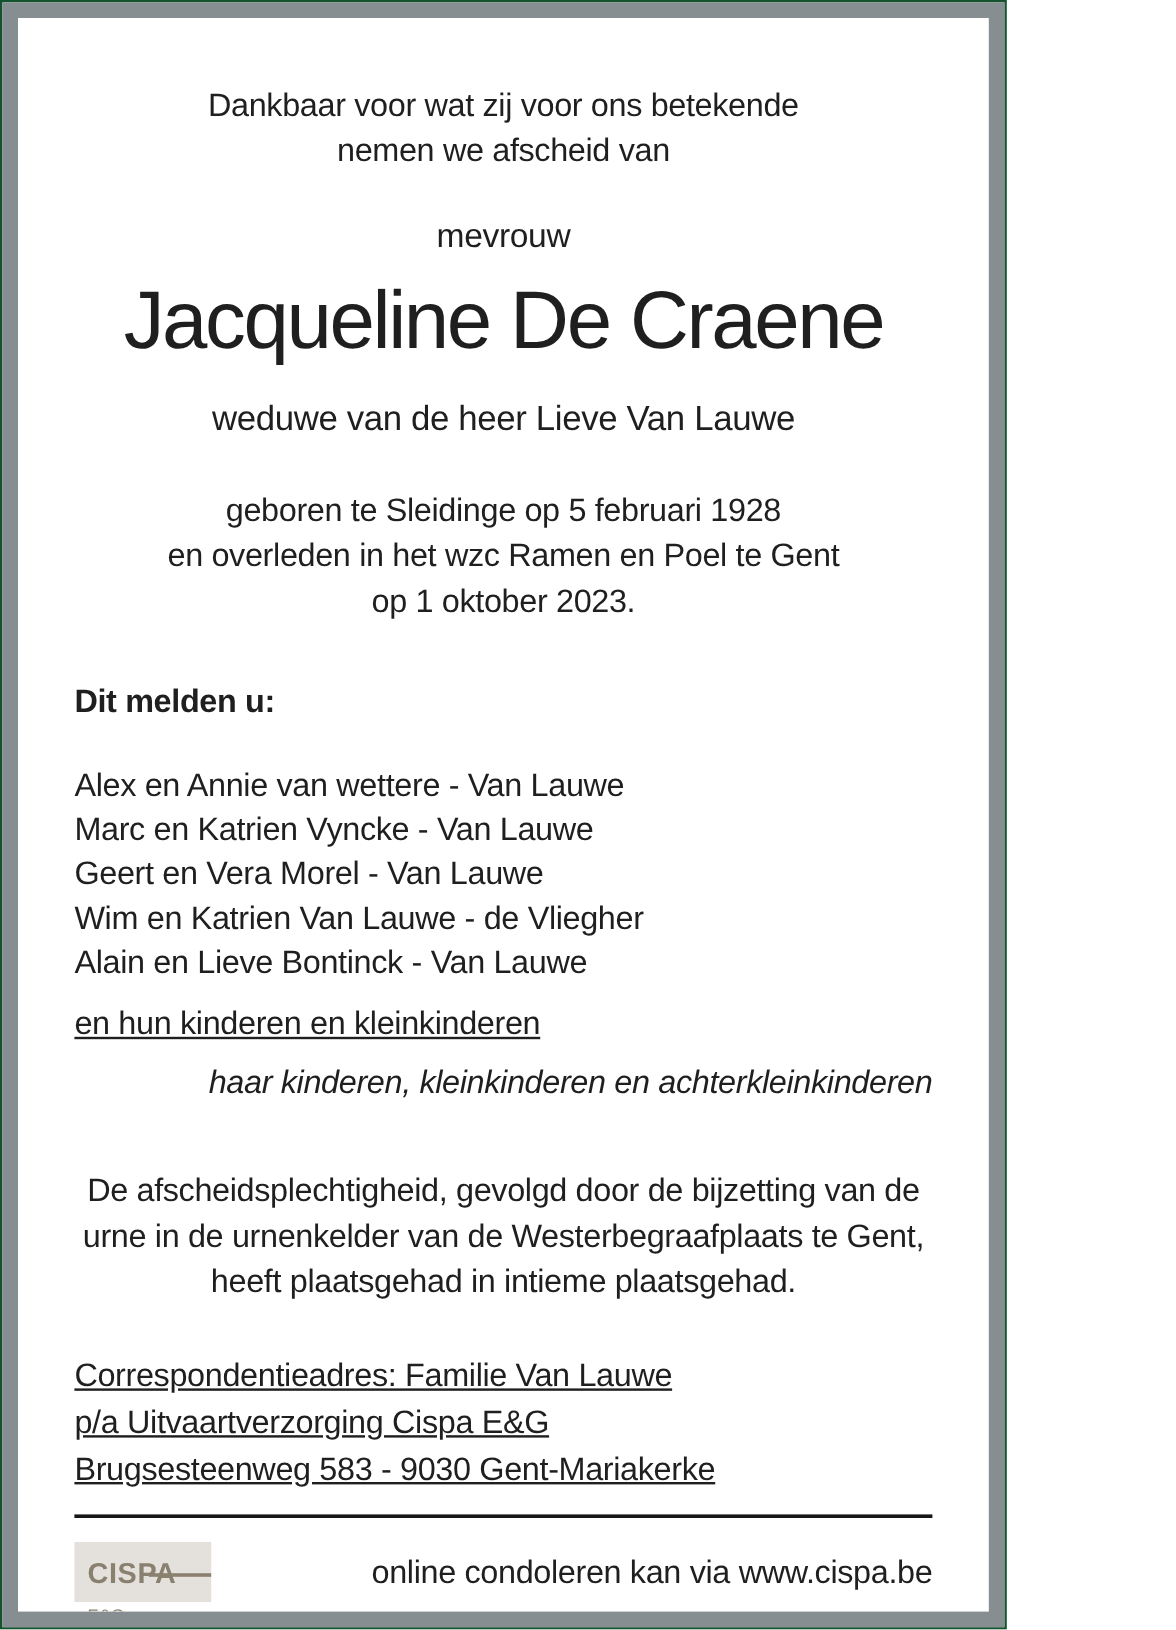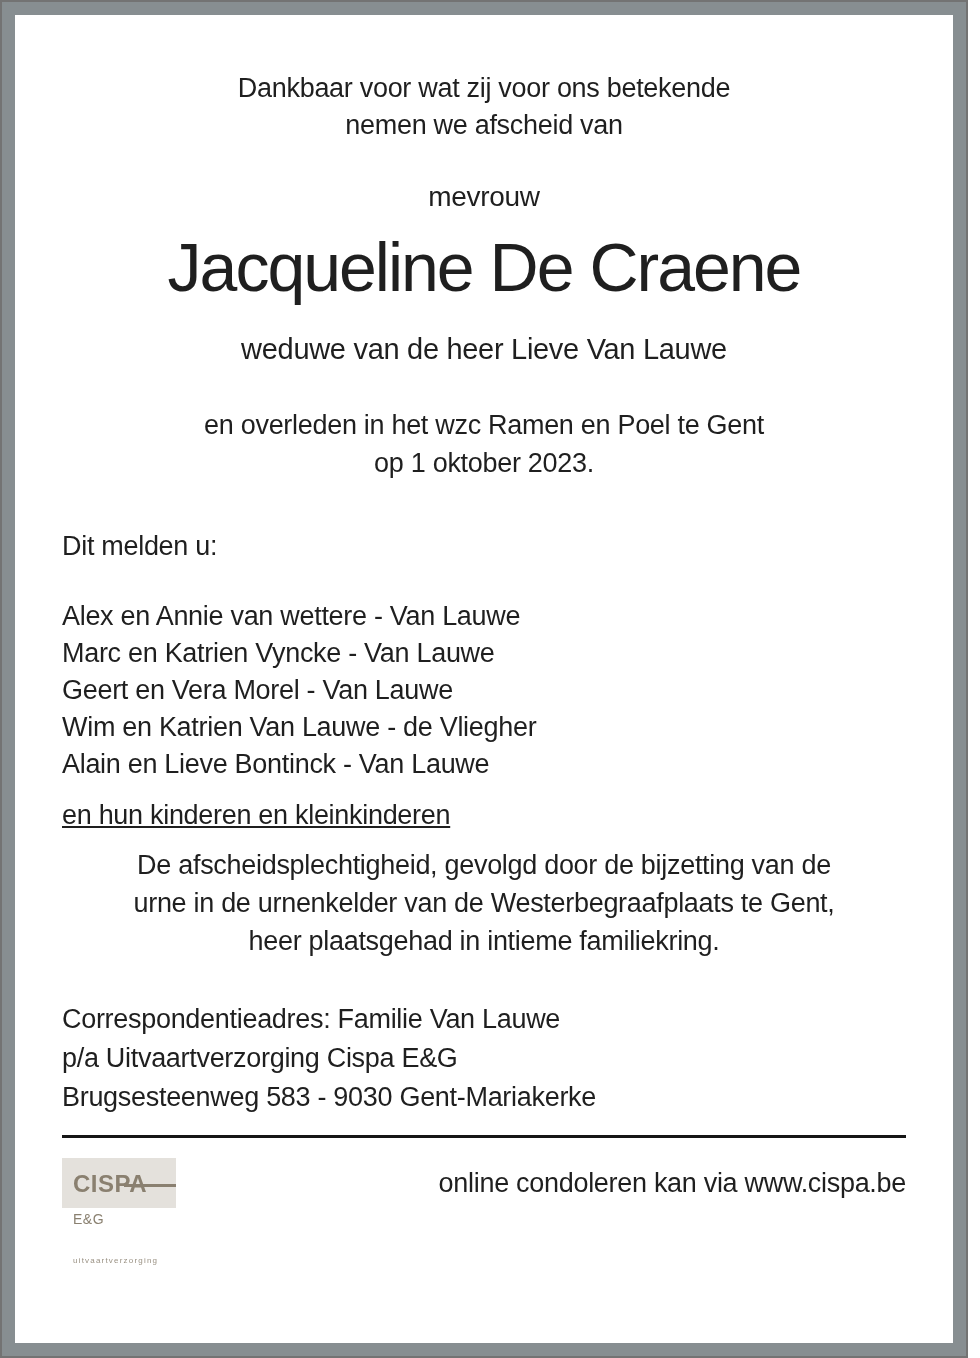--- a/index.html
+++ b/index.html
@@ -1,24 +1,24 @@
 <!DOCTYPE html>
 <html><head>
 <meta charset="utf-8">
 <style>
   html, body {
     margin: 0;
     padding: 0;
     background: #ffffff;
   }
   .page {
-    width: 968px;
+    width: 839px;
     height: 1358px;
     box-sizing: border-box;
-    border: 2px solid #737373;
+    border: 2px solid #14532d;
     background: #ffffff;
     font-family: "Liberation Sans", sans-serif;
     color: #1f1f1f;
   }
   .frame {
     box-sizing: border-box;
     width: 100%;
     height: 100%;
     border: 13px solid #878e91;
     overflow: hidden;
@@ -44,30 +44,30 @@
     line-height: 84px;
     letter-spacing: -2px;
     font-weight: 400;
     white-space: nowrap;
   }
   .relation {
     margin: 0 0 38px 0;
     font-size: 29px;
   }
   .life-dates { margin: 0 0 46px 0; line-height: 38px; }
-  .announce-label { margin: 0 0 33px 0; }
+  .announce-label { margin: 0 0 33px 0; font-weight: bold; }
   .family-list { margin: 0 0 14px 0; }
   .family-children { margin: 0 0 12px 0; text-decoration: underline; }
   .extended-family {
     margin: 0 0 52px 0;
     text-align: right;
     font-style: italic;
   }
   .ceremony { margin: 0 0 40px 0; line-height: 38px; }
-  .correspondence { margin: 0 0 18px 0; line-height: 39px; }
+  .correspondence { margin: 0 0 18px 0; line-height: 39px; text-decoration: underline; }
   .rule {
     height: 3px;
     background: #161616;
     border: none;
     margin: 0 0 17px 0;
   }
   .footer {
     position: relative;
     height: 60px;
   }
@@ -130,41 +130,43 @@
         <div>nemen we afscheid van</div>
       </div>
 
       <div class="salutation centered">mevrouw</div>
 
       <div class="deceased-name centered">Jacqueline De Craene</div>
 
       <div class="relation centered">weduwe van de heer Lieve Van Lauwe</div>
 
       <div class="life-dates centered">
+        <div>geboren te Sleidinge op 5 februari 1928</div>
         <div>en overleden in het wzc Ramen en Poel te Gent</div>
         <div>op 1 oktober 2023.</div>
       </div>
 
       <div class="announce-label">Dit melden u:</div>
 
       <div class="family-list">
         <div>Alex en Annie van wettere - Van Lauwe</div>
         <div>Marc en Katrien Vyncke - Van Lauwe</div>
         <div>Geert en Vera Morel - Van Lauwe</div>
         <div>Wim en Katrien Van Lauwe - de Vliegher</div>
         <div>Alain en Lieve Bontinck - Van Lauwe</div>
       </div>
 
       <div class="family-children">en hun kinderen en kleinkinderen</div>
 
+      <div class="extended-family">haar kinderen, kleinkinderen en achterkleinkinderen</div>
 
       <div class="ceremony centered">
         <div>De afscheidsplechtigheid, gevolgd door de bijzetting van de</div>
         <div>urne in de urnenkelder van de Westerbegraafplaats te Gent,</div>
-        <div>heer plaatsgehad in intieme familiekring.</div>
+        <div>heeft plaatsgehad in intieme plaatsgehad.</div>
       </div>
 
       <div class="correspondence">
         <div>Correspondentieadres: Familie Van Lauwe</div>
         <div>p/a Uitvaartverzorging Cispa E&amp;G</div>
         <div>Brugsesteenweg 583 - 9030 Gent-Mariakerke</div>
       </div>
 
       <hr class="rule">
 

